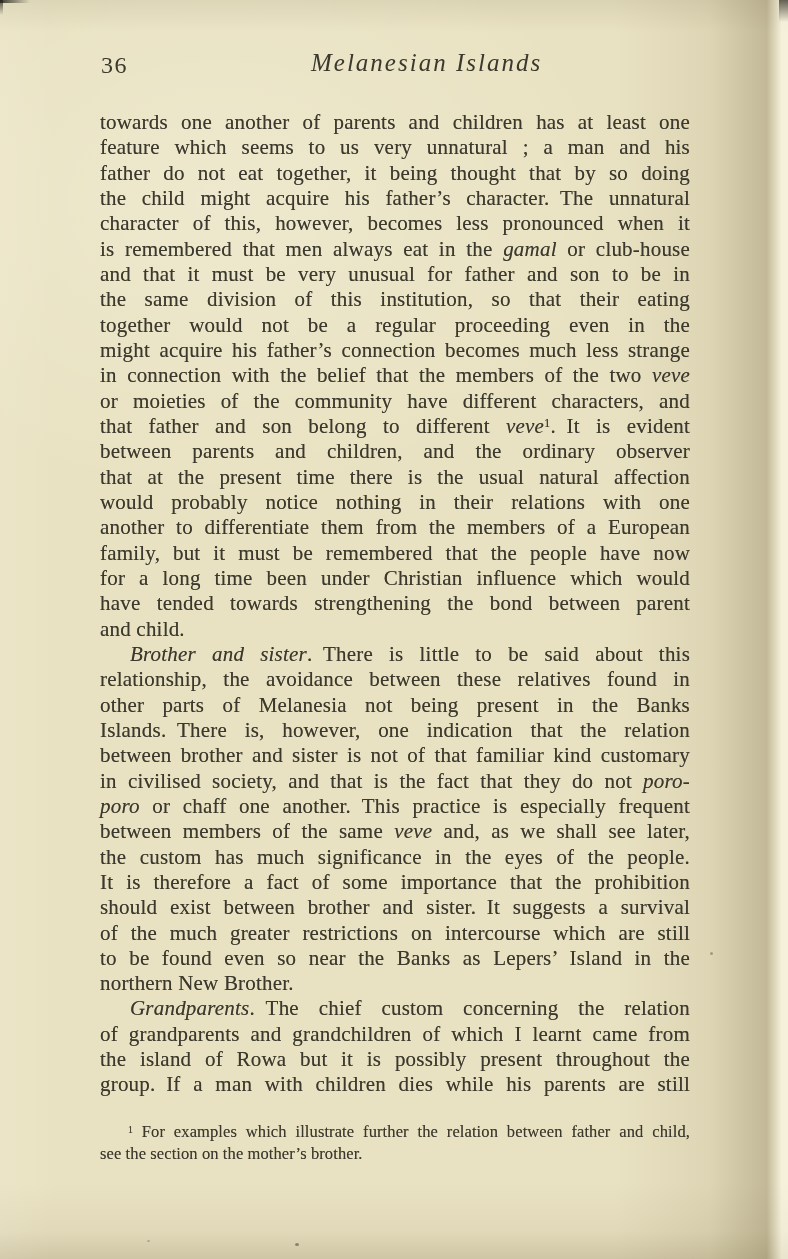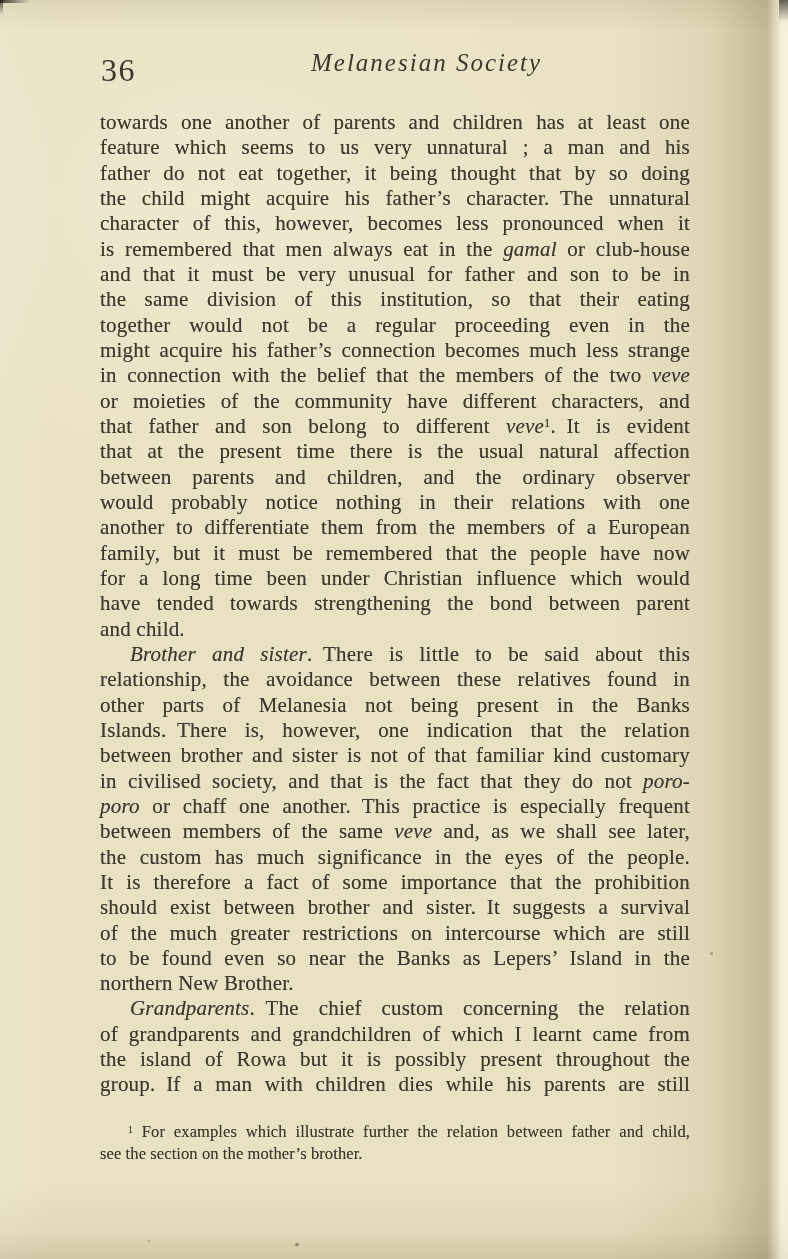--- a/index.html
+++ b/index.html
@@ -13,21 +13,21 @@
     background-image:
       radial-gradient(ellipse 560px 420px at 28% 16%, rgba(255,255,248,0.22), rgba(255,255,248,0) 70%),
       linear-gradient(90deg, rgba(255,255,245,0.10) 0%, rgba(255,255,245,0) 7%, rgba(0,0,0,0) 78%, rgba(116,100,60,0.10) 90%, rgba(104,89,52,0.30) 97.3%, rgba(255,252,238,0.55) 99.2%),
       linear-gradient(0deg, rgba(112,96,56,0.22) 0%, rgba(112,96,56,0.07) 2.2%, rgba(112,96,56,0) 6%),
       linear-gradient(180deg, rgba(90,78,46,0.10) 0%, rgba(90,78,46,0) 2.5%);
     font-family:"Liberation Serif","DejaVu Serif",serif;
     color:#3b382d;
   }
   .page-number{
     position:absolute;left:101px;top:52px;
-    font-size:32px;letter-spacing:1.5px;
+    font-size:24px;letter-spacing:1.5px;
   }
   .running-title{
     position:absolute;left:311px;top:49px;
     font-size:25px;font-style:italic;letter-spacing:2px;
   }
   .text-block{
     position:absolute;left:100px;top:110px;width:590px;
     font-size:21px;letter-spacing:0.2px;
     text-shadow:0 0 0.5px rgba(59,56,45,0.55);
   }
@@ -59,40 +59,40 @@
   .speck.s1{left:295px;top:1243px;width:4px;height:3px;opacity:0.65;}
   .speck.s2{left:710px;top:952px;width:3px;height:3px;opacity:0.45;}
   .speck.s3{left:147px;top:1240px;width:3px;height:2px;opacity:0.35;}
 </style>
 </head>
 <body>
 
 <div class="page">
   <div>
     <span class="page-number">36</span>
-    <span class="running-title">Melanesian Society</span>
+    <span class="running-title">Melanesian Islands</span>
   </div>
 
   <div class="text-block">
       <div>
         <div class="line"><span>towards one another of parents and children has at least one</span></div>
         <div class="line"><span>feature which seems to us very unnatural ; a man and his</span></div>
         <div class="line"><span>father do not eat together, it being thought that by so doing</span></div>
         <div class="line"><span>the child might acquire his father’s character. The unnatural</span></div>
         <div class="line"><span>character of this, however, becomes less pronounced when it</span></div>
         <div class="line"><span>is remembered that men always eat in the </span><span class="it">gamal</span><span> or club-house</span></div>
         <div class="line"><span>and that it must be very unusual for father and son to be in</span></div>
         <div class="line"><span>the same division of this institution, so that their eating</span></div>
         <div class="line"><span>together would not be a regular proceeding even in the</span></div>
         <div class="line"><span>might acquire his father’s connection becomes much less strange</span></div>
         <div class="line"><span>in connection with the belief that the members of the two </span><span class="it">veve</span></div>
         <div class="line"><span>or moieties of the community have different characters, and</span></div>
         <div class="line"><span>that father and son belong to different </span><span class="it">veve</span><span class="sup">1</span><span>. It is evident</span></div>
+        <div class="line"><span>between parents and children, and the ordinary observer</span></div>
         <div class="line"><span>that at the present time there is the usual natural affection</span></div>
-        <div class="line"><span>between parents and children, and the ordinary observer</span></div>
         <div class="line"><span>would probably notice nothing in their relations with one</span></div>
         <div class="line"><span>another to differentiate them from the members of a European</span></div>
         <div class="line"><span>family, but it must be remembered that the people have now</span></div>
         <div class="line"><span>for a long time been under Christian influence which would</span></div>
         <div class="line"><span>have tended towards strengthening the bond between parent</span></div>
         <div class="line no-just"><span>and child.</span></div>
       </div>
       <div>
         <div class="line indent"><span class="it">Brother and sister</span><span>. There is little to be said about this</span></div>
         <div class="line"><span>relationship, the avoidance between these relatives found in</span></div>

